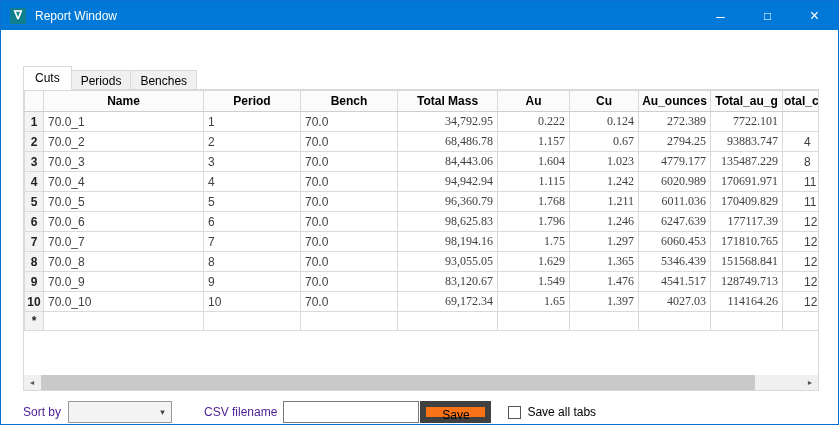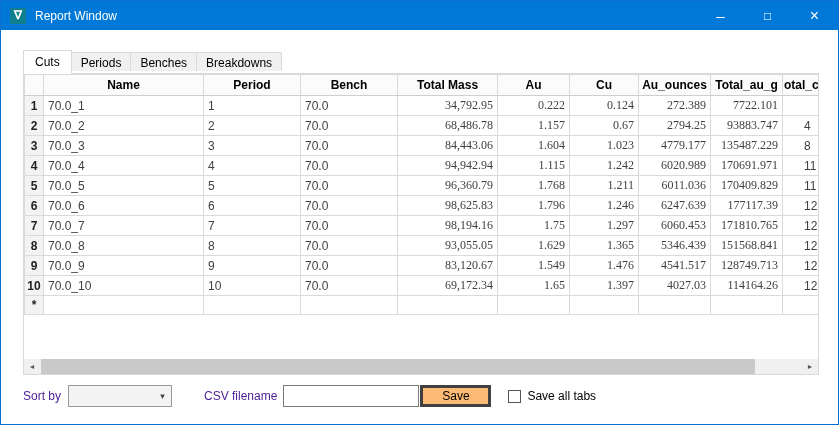--- a/index.html
+++ b/index.html
@@ -27,21 +27,21 @@
   .win-controls { margin-left: auto; display: flex; align-self: stretch; }
   .win-btn {
     width: 47px; display: flex; align-items: center; justify-content: center;
     font-size: 13px; color: #fff; cursor: default;
   }
   .win-btn.min { font-size: 15px; }
   .win-btn.max { font-size: 12px; }
   .win-btn.close { font-size: 16px; }
   
   .content { flex: 1; background: #fff; position: relative; }
-  .tabs { display: flex; align-items: center; margin: 20px 0 0 22px; position: relative; z-index: 2; }
+  .tabs { display: flex; align-items: flex-end; margin: 36px 0 0 22px; position: relative; z-index: 2; }
   .tab {
     background: #f0f0f0; border: 1px solid #d9d9d9; border-bottom: none;
     padding: 3px 9px 1px; margin-right: -1px; white-space: nowrap;
   }
   .tab.active {
     background: #fff; border-bottom: 1px solid #fff;
     padding: 4px 11px 4px; margin-bottom: -1px;
   }
   
   .table-frame {
@@ -79,21 +79,21 @@
     display: flex; align-items: center; margin-left: 7px;
   }
   .combo-value { flex: 1; padding-left: 5px; overflow: hidden; }
   .combo-arrow { width: 17px; text-align: center; color: #444; font-size: 9px; }
   .csv-label { margin-left: 32px; }
   .text-input {
     width: 136px; height: 22px; border: 1px solid #7a7a7a; margin-left: 6px;
     padding: 0 4px; font-family: "Liberation Sans", sans-serif; font-size: 12px; background: #fff;
   }
   .save-btn {
-    width: 71px; height: 22px; background: #fdba74; border: 3px solid #404040;
+    width: 71px; height: 22px; background: #f97316; border: 6px solid #404040;
     font-family: "Liberation Sans", sans-serif; font-size: 12px; margin-left: 1px;
   }
   .checkbox-wrap { display: flex; align-items: center; margin-left: 17px; }
   .checkbox { width: 13px; height: 13px; border: 1px solid #555; background: #fff; margin-right: 6px; flex: 0 0 auto; }
 </style>
 </head>
 <body>
 
 <div class="window">
 
@@ -114,21 +114,20 @@
       </div>
     </div>
   </div>
 
   <div class="content">
 
     <div class="tabs">
       <div class="tab active">Cuts</div>
       <div class="tab">Periods</div>
       <div class="tab">Benches</div>
-      <div class="tab">Breakdowns</div>
     </div>
 
     <div class="table-frame">
       <table>
         <colgroup>
           <col style="width:19px">
             <col style="width:160px">
             <col style="width:97px">
             <col style="width:97px">
           <col style="width:100px">

